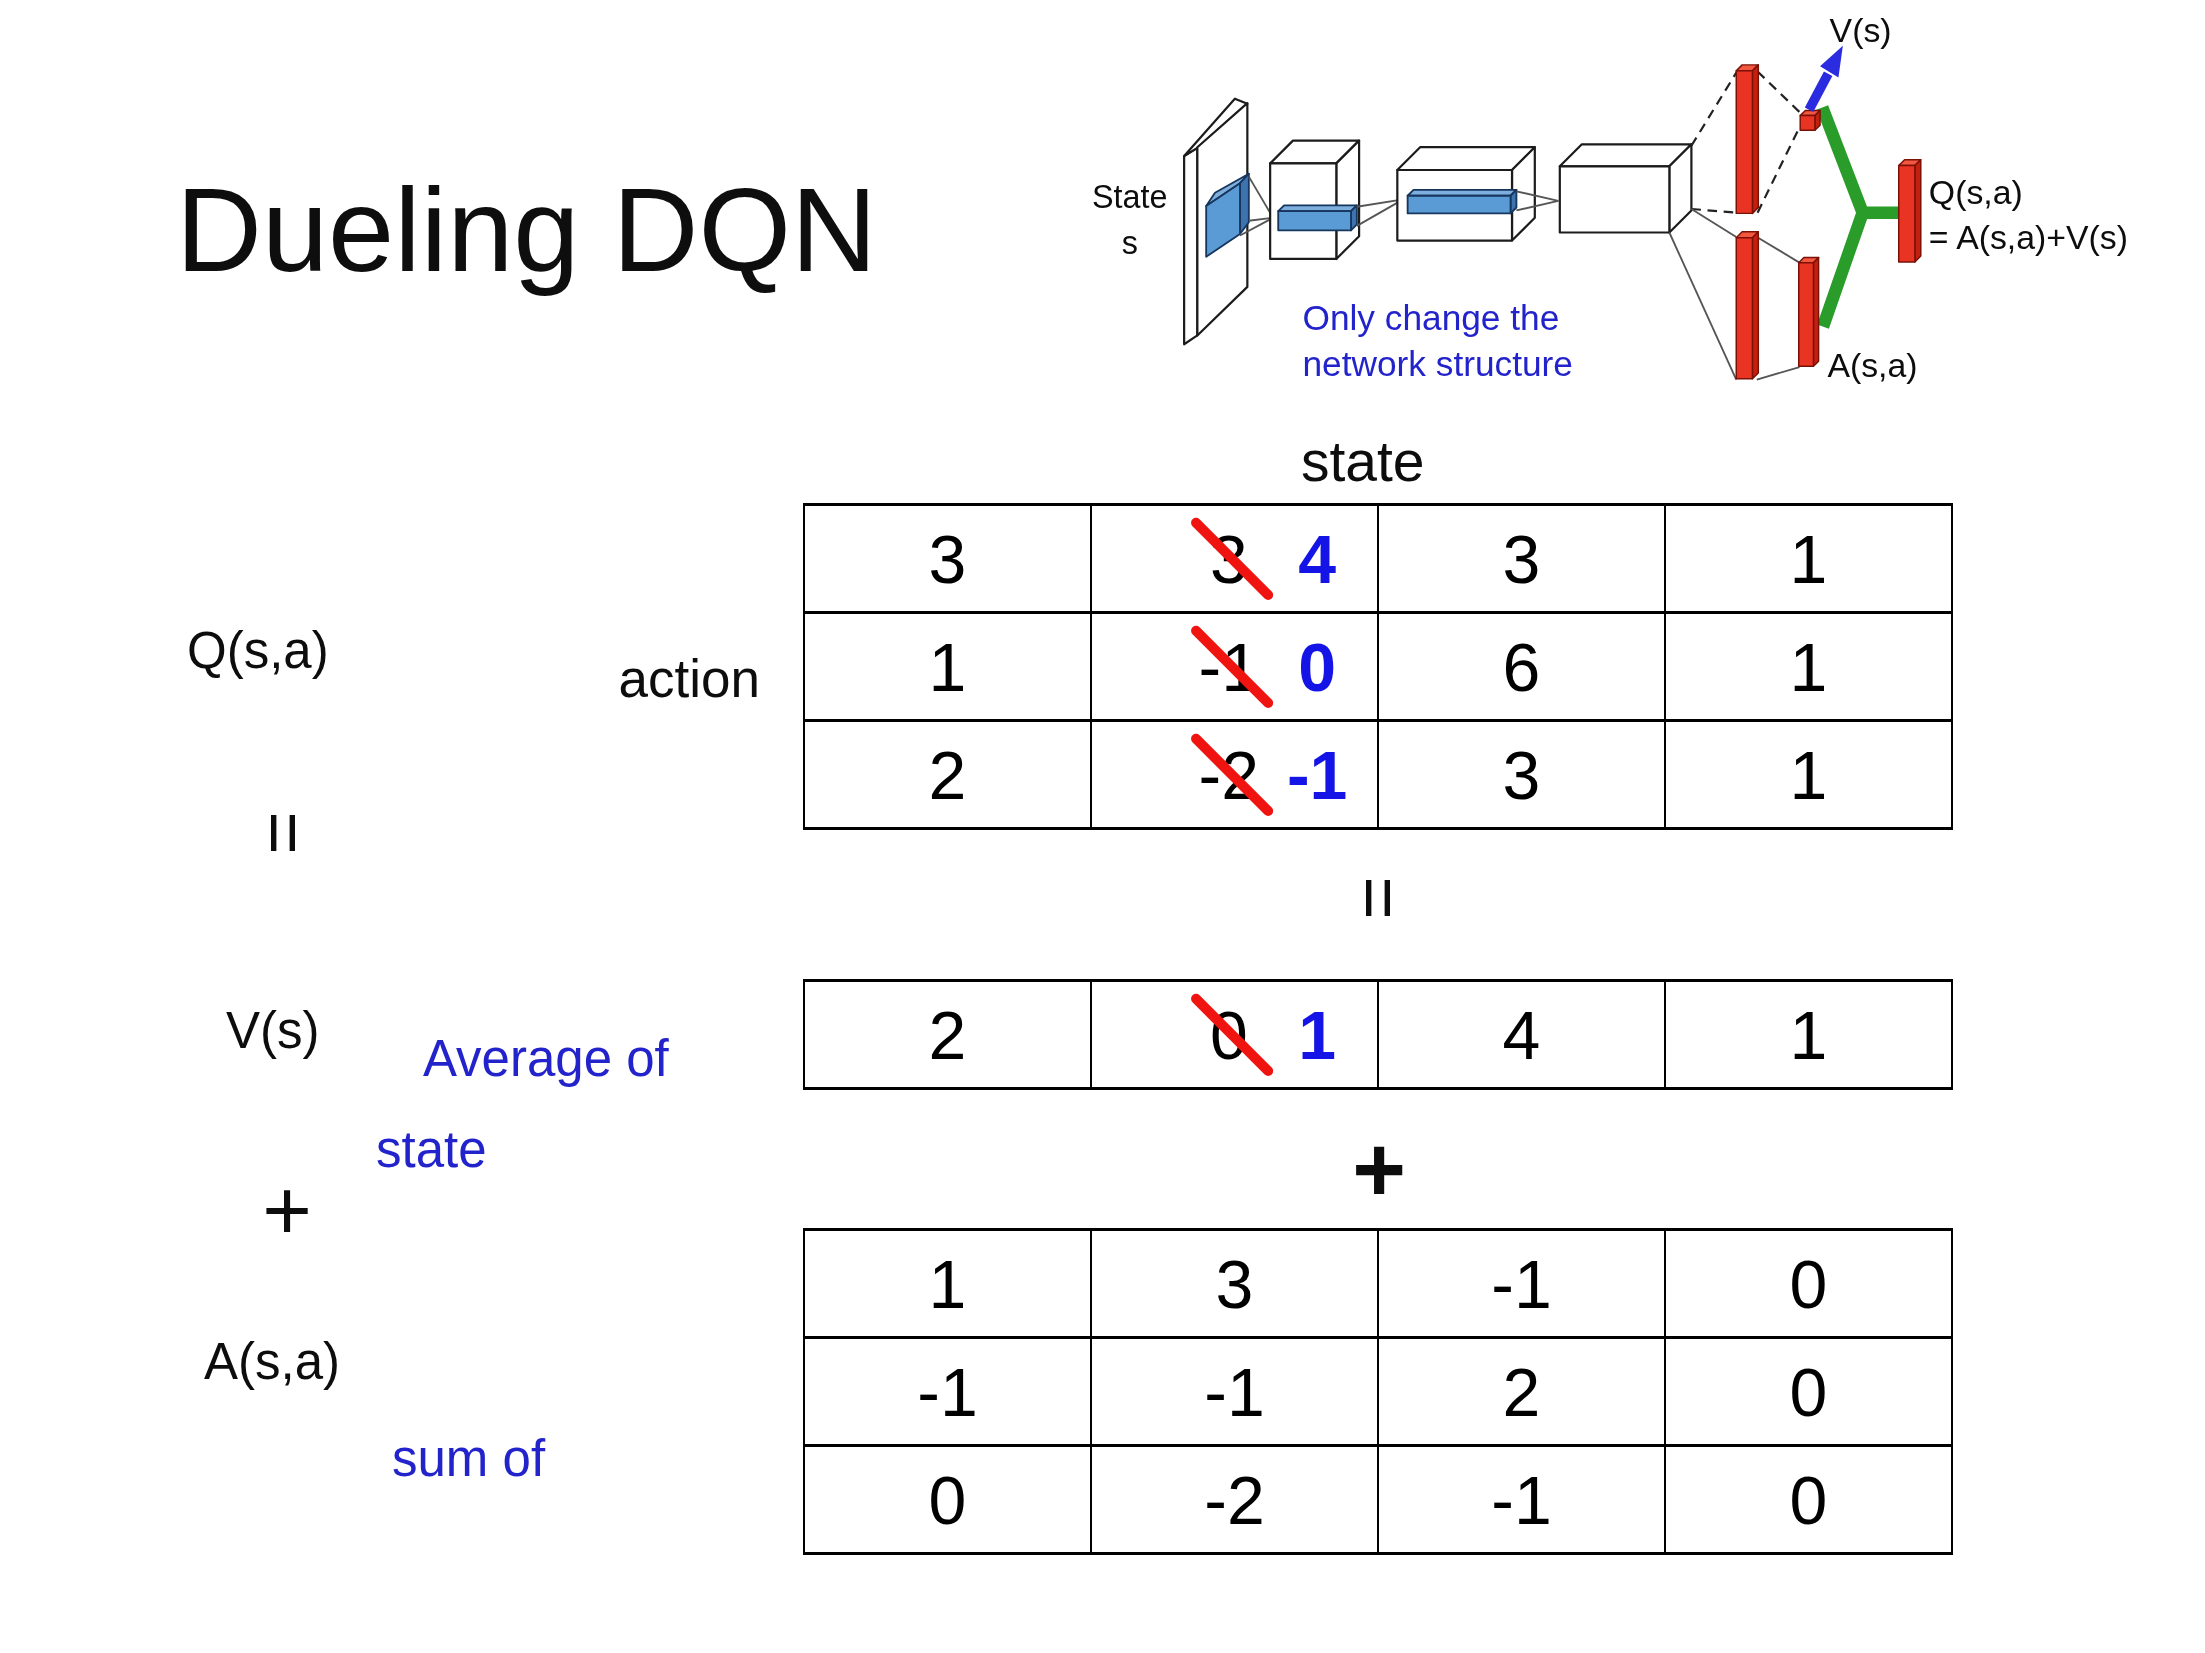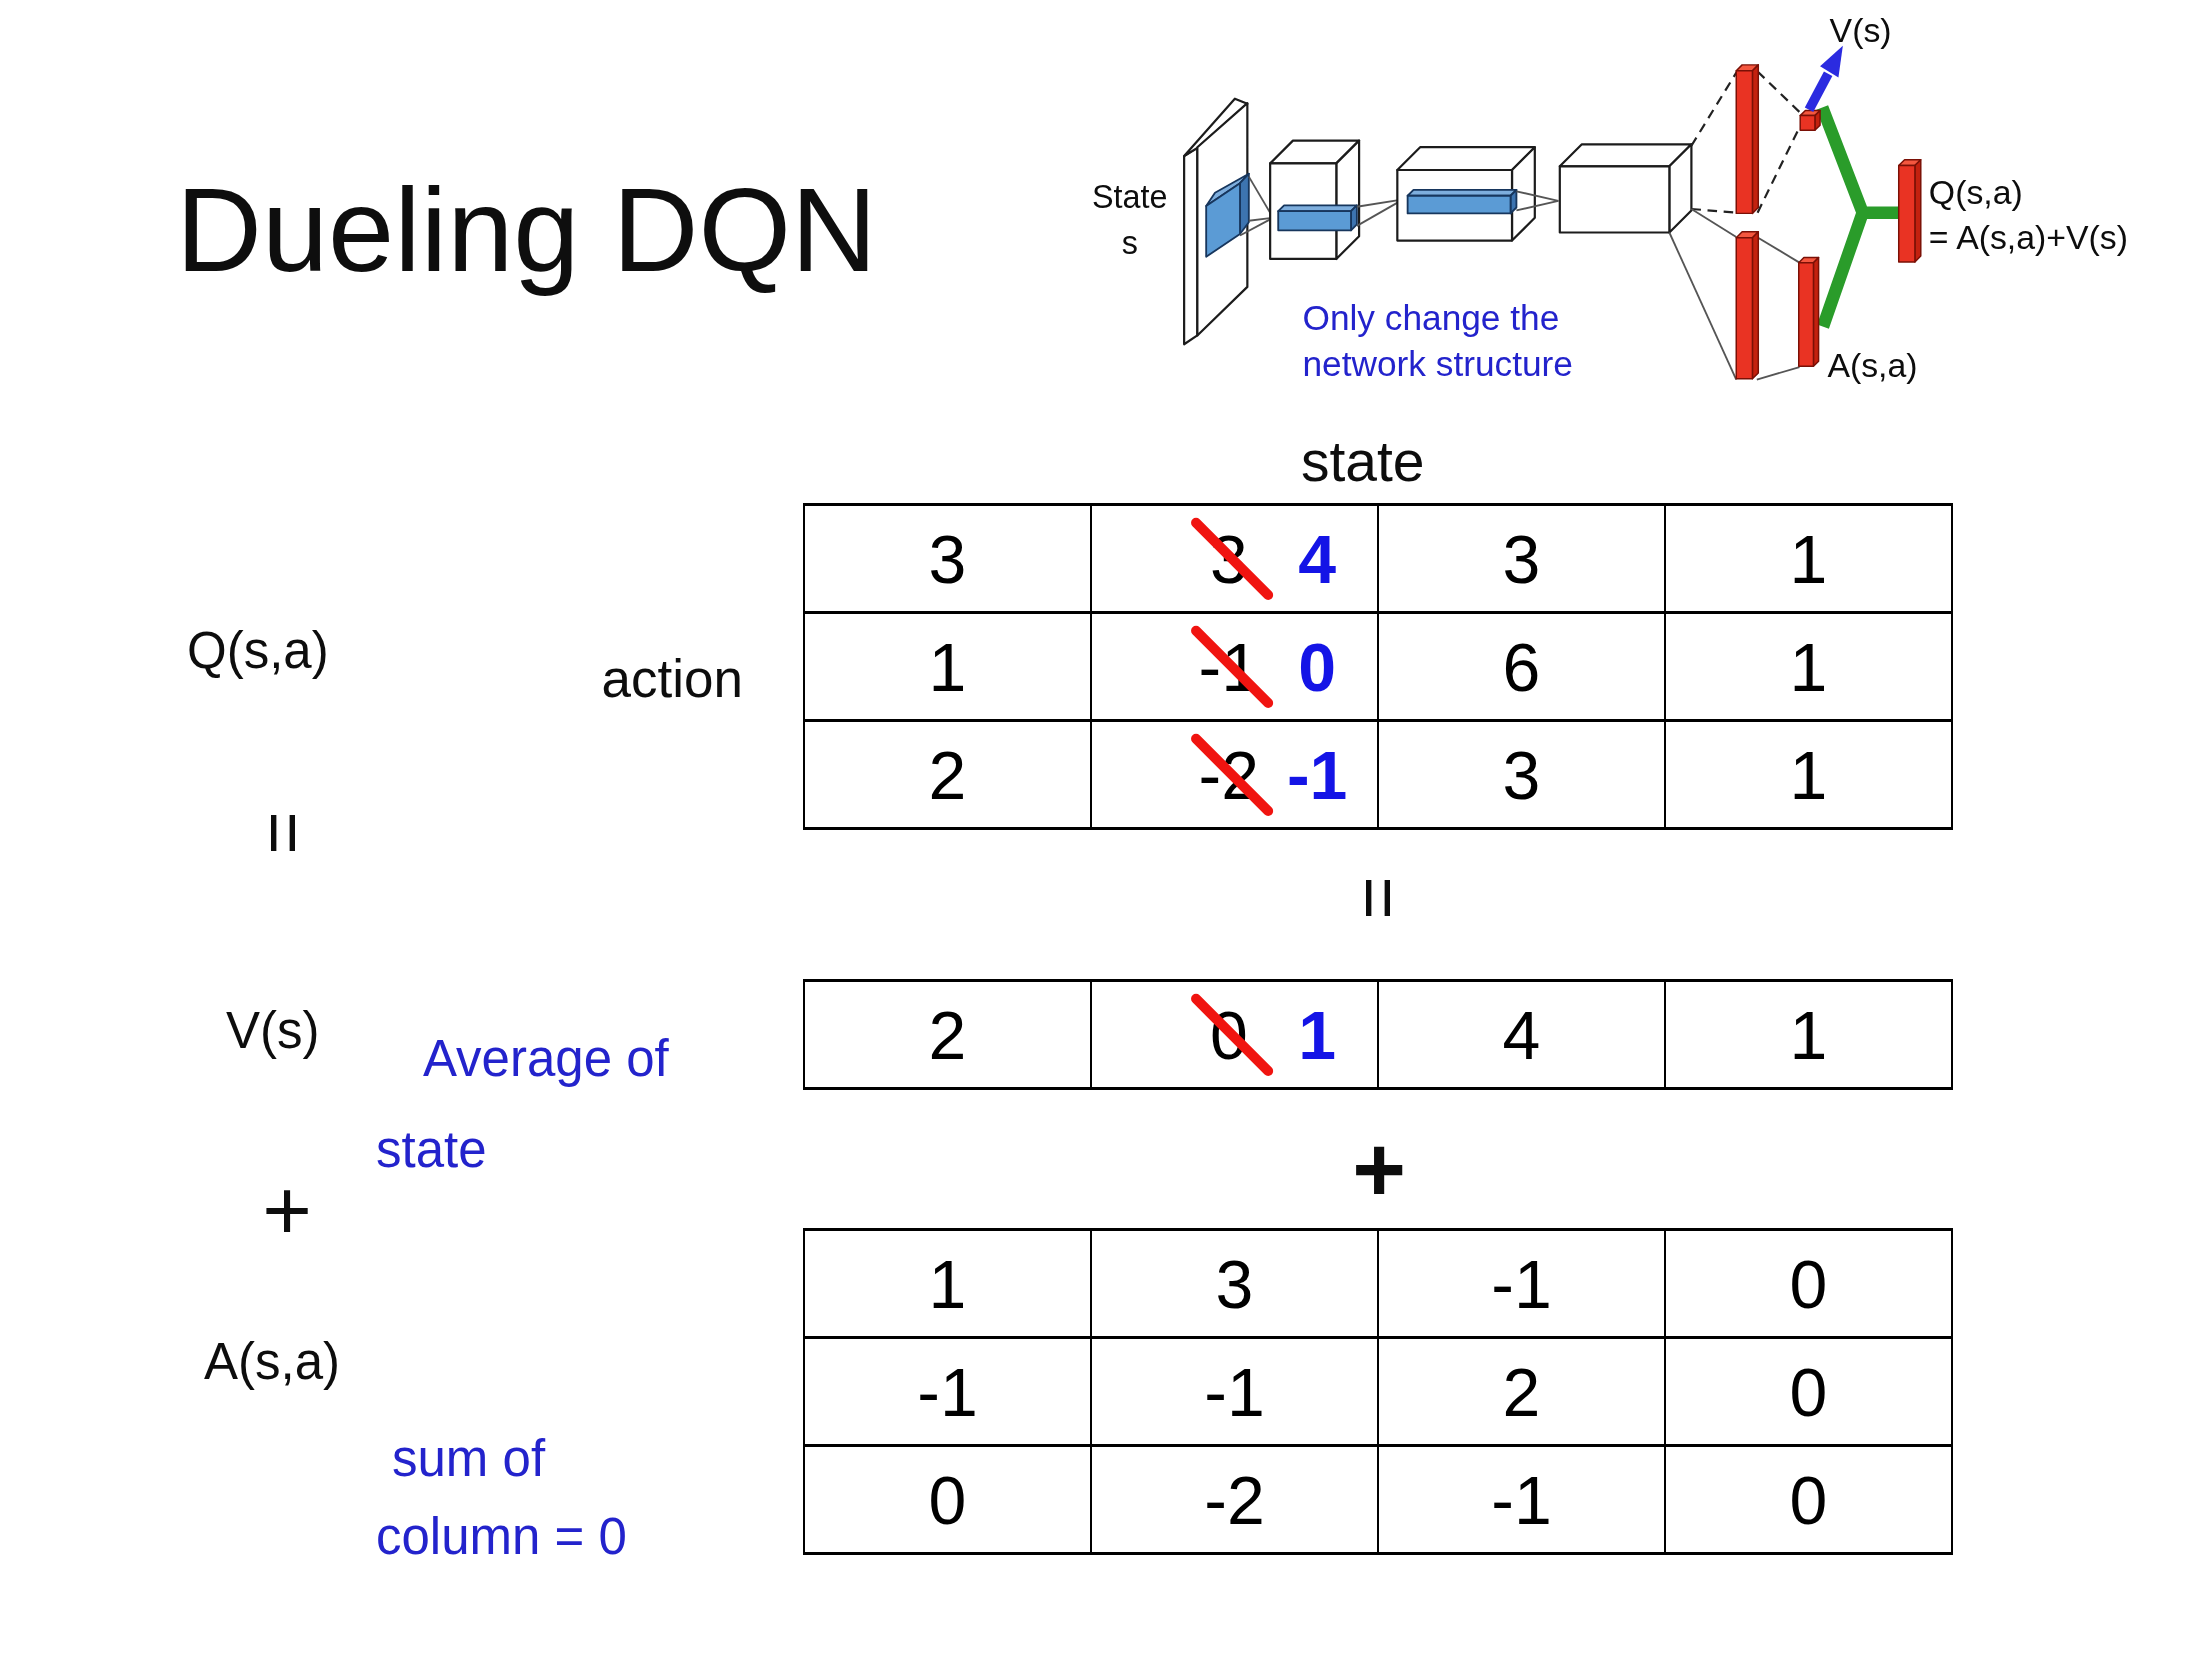--- a/index.html
+++ b/index.html
@@ -33,21 +33,21 @@
   .slash{
     position:absolute;left:49%;top:50%;width:112px;height:10.3px;border-radius:5.1px;
     background:var(--strike-red);transform:translate(-50%,-50%) rotate(45deg);
   }
 
   
   .lbl{font-size:51px;white-space:nowrap;}
   .q-label{left:187px;top:621px;}
   .v-label{left:226px;top:1001px;}
   .a-label{left:204px;top:1332px;}
-  .action-label{left:541px;top:648px;width:202px;text-align:right;font-size:53px;}
+  .action-label{left:558px;top:648px;width:202px;text-align:right;font-size:53px;}
   .state-label{left:1301px;top:428px;font-size:57px;}
   .note{font-size:51px;color:var(--note-blue);white-space:nowrap;}
   .avg1{left:376px;top:1029px;margin-left:47px;}
   .avg2{left:376px;top:1120px;}
   .sum1{left:392px;top:1429px;}
   .sum2{left:376px;top:1507px;}
   .rot-eq{font-size:74px;transform:translate(-50%,-50%) rotate(90deg);}
   .eq-left{left:284px;top:833px;}
   .eq-mid{left:1379px;top:898px;}
   .plus{transform:translate(-50%,-50%);}
@@ -191,21 +191,20 @@
   </svg>
 
   <div class="abs lbl q-label">Q(s,a)</div>
   <span class="abs rot-eq eq-left">=</span>
   <div class="abs lbl v-label">V(s)</div>
   <span class="abs plus plus-left">+</span>
   <div class="abs lbl a-label">A(s,a)</div>
   <div class="abs note avg1">Average of</div>
   <div class="abs note avg2">state</div>
   <div class="abs note sum1">sum of</div>
-  <div class="abs note sum2">column = 0</div>
   <div class="abs lbl state-label">state</div>
   <div class="abs lbl action-label">action</div>
   <span class="abs rot-eq eq-mid">=</span>
   <span class="abs plus plus-mid">+</span>
 
   <table class="mtx q-table">
     <tbody>
         <tr>
       <td>3</td>
       <td class="struck">

